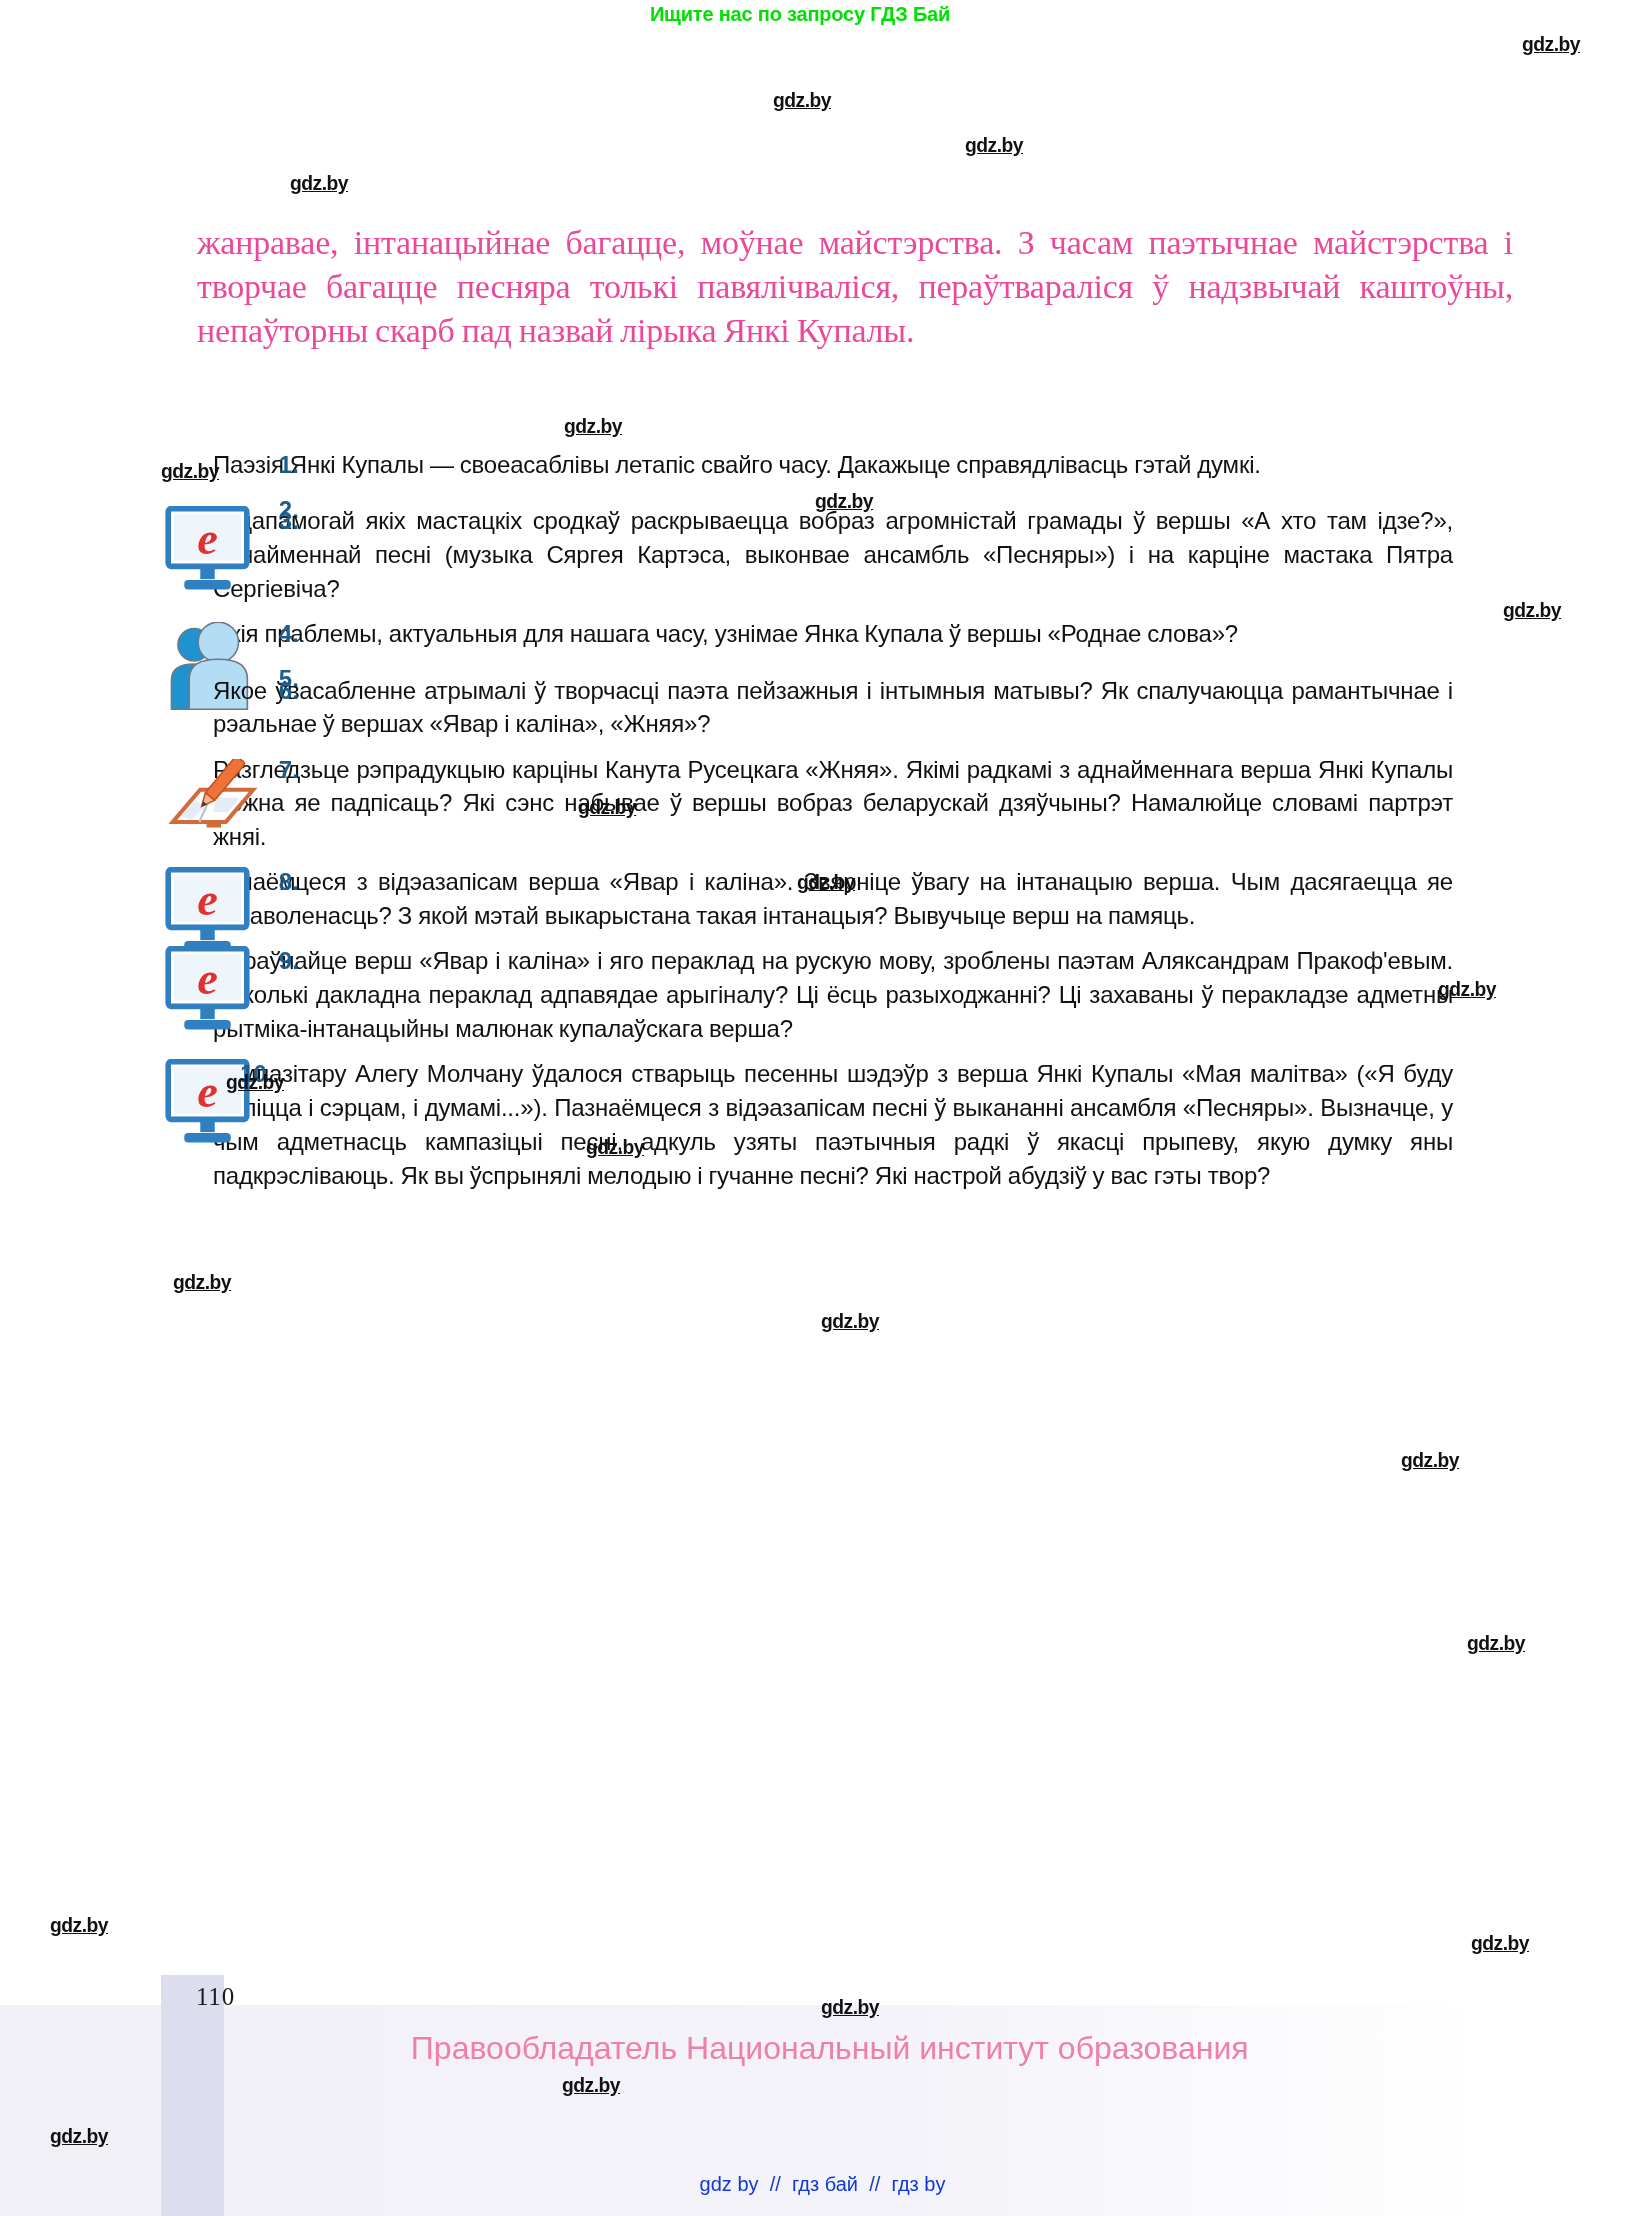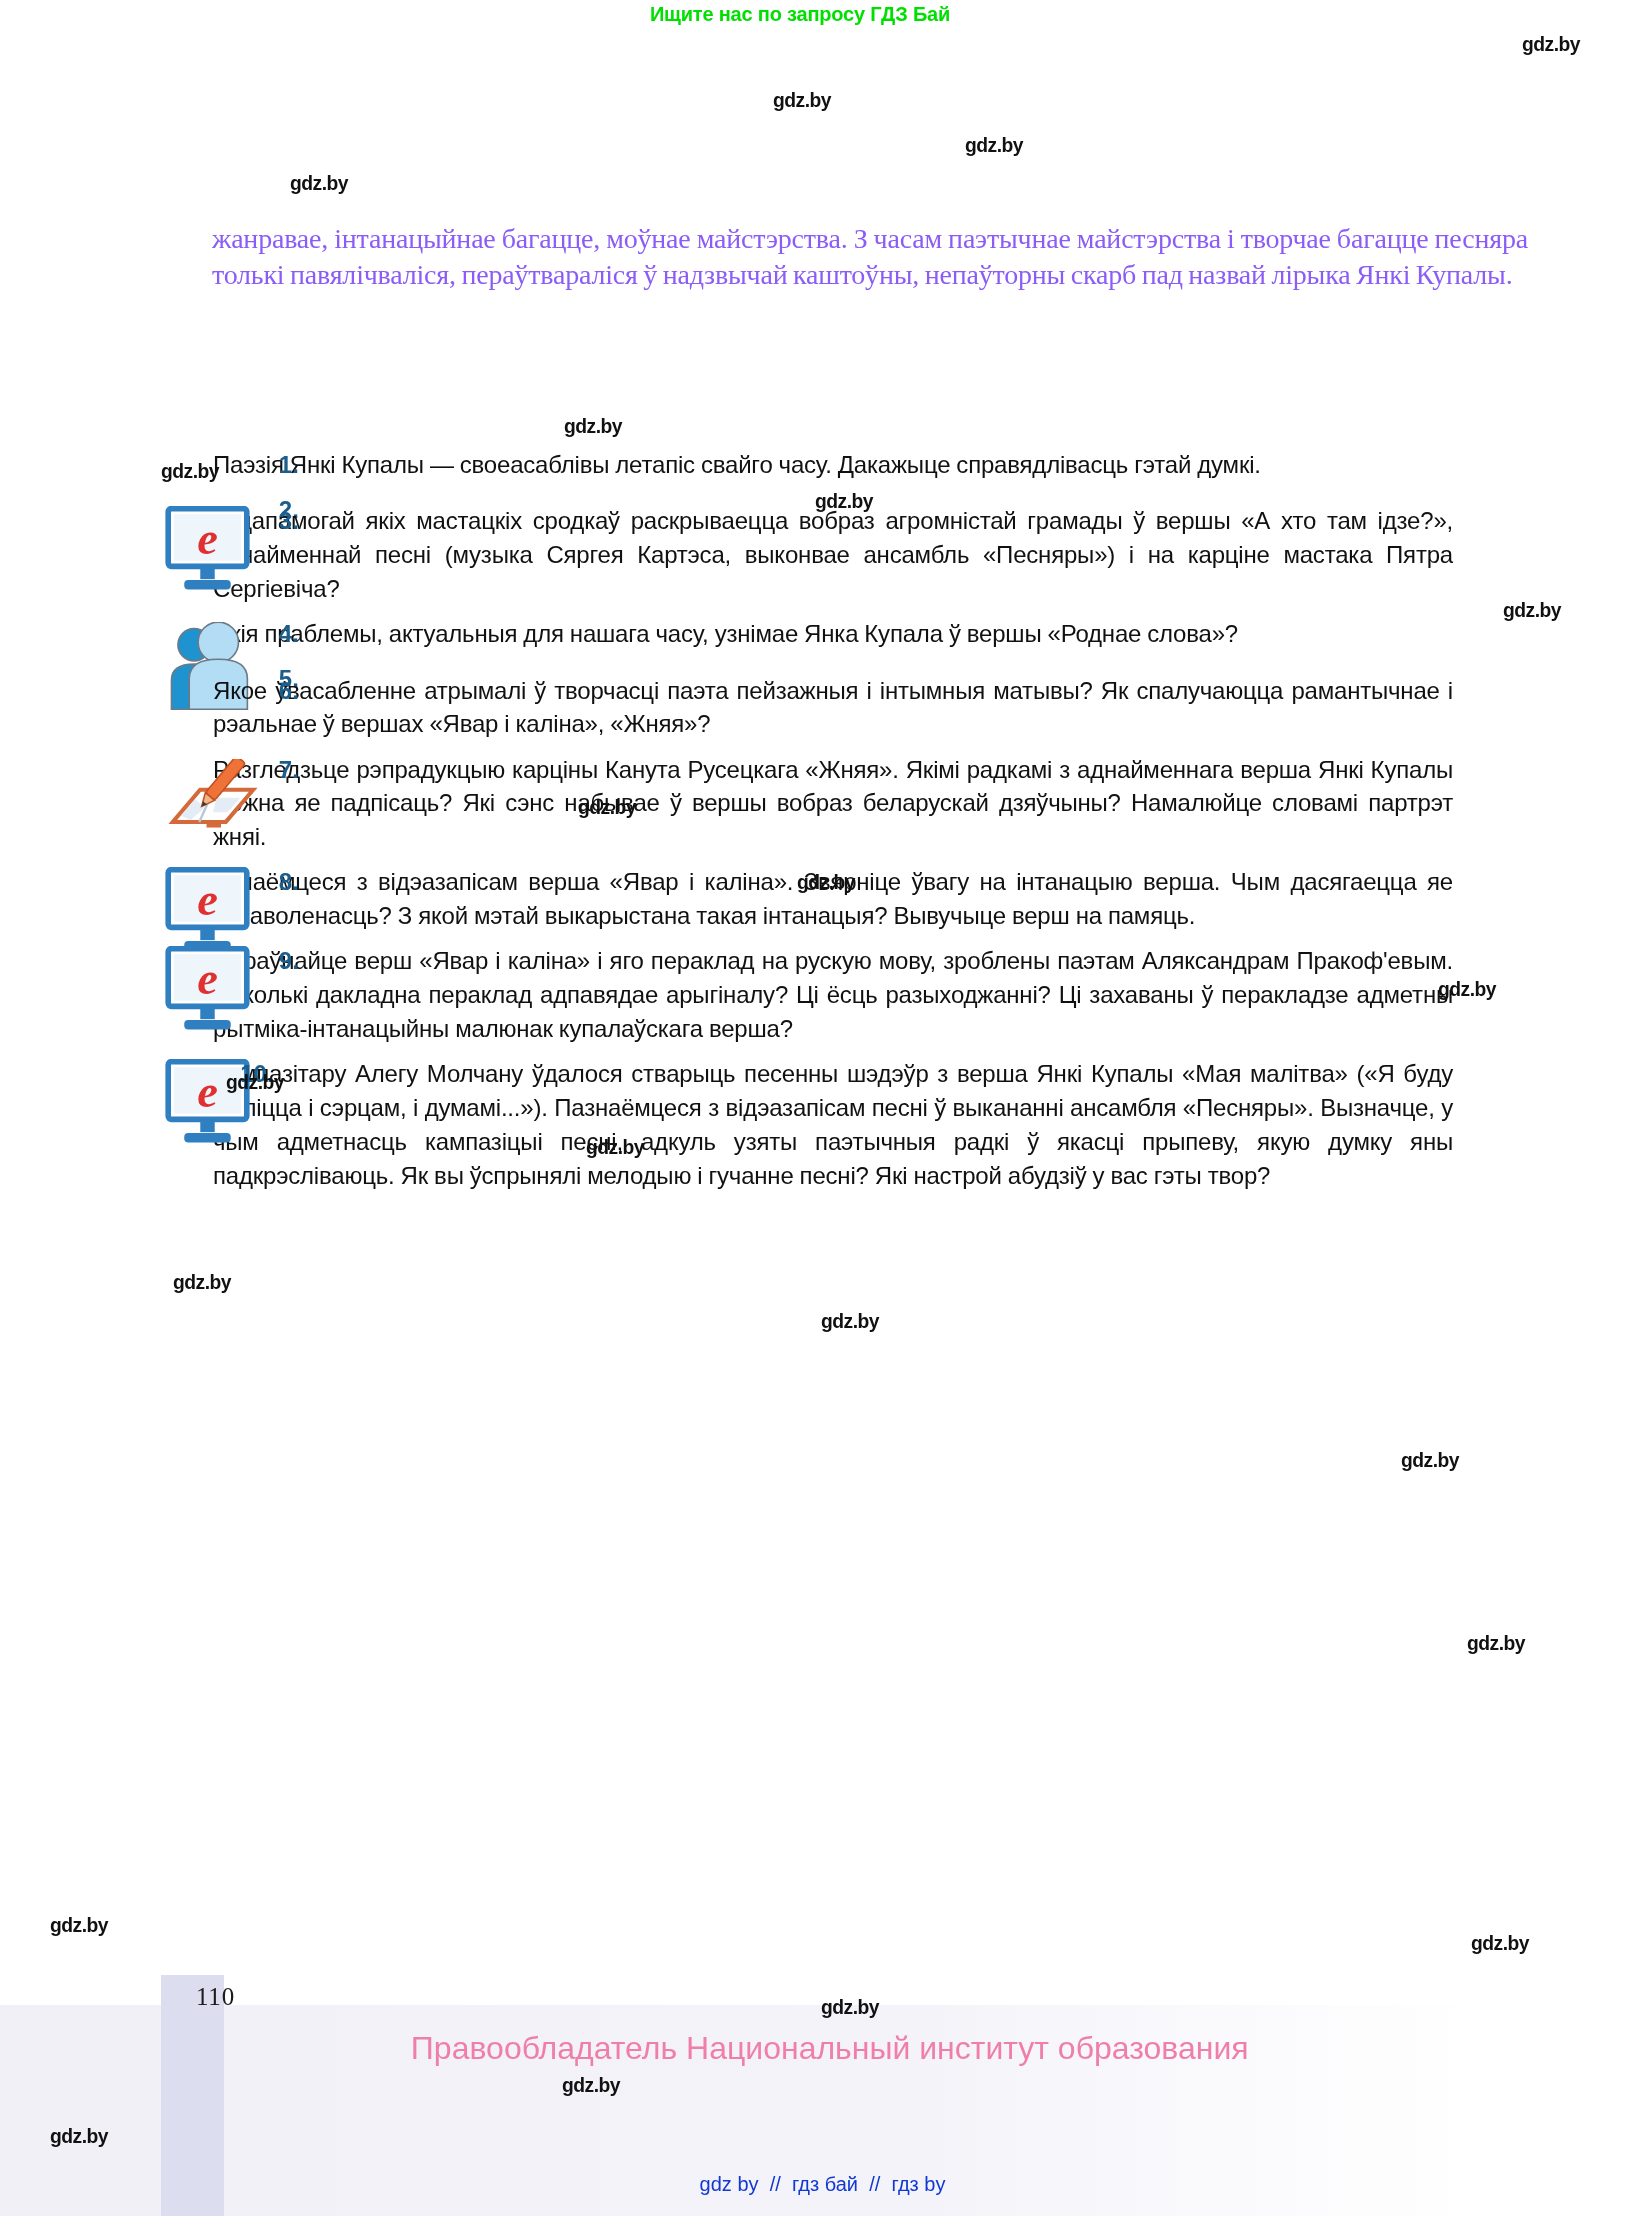--- a/index.html
+++ b/index.html
@@ -42,27 +42,26 @@
   .deco-right  { left: 224px; top: 2005px; width: 1256px; height: 346px;
                  background: linear-gradient(to right, #f2f1f8 0%, #f4f3f9 55%, #ffffff 100%); }
 
   
   .intro {
     position: absolute;
     left: 197px;
     top: 221px;
     width: 1316px;
     font-family: "Liberation Serif", serif;
-    font-size: 28px;
+    font-size: 34px;
     line-height: 1.29;
-    color: #8b5cf6;
+    color: #ec4899;
     text-align: justify;
     letter-spacing: -0.2px;
     word-spacing: -1.2px;
-    margin-left: 15px;
   }
 
   
   .q-list {
     position: absolute;
     left: 0;
     top: 448px;
     width: 1645px;
   }
   .q-item {
@@ -150,20 +149,21 @@
   
   .wm {
     position: absolute;
     font-family: "Liberation Sans", sans-serif;
     font-size: 19.3px;
     font-weight: bold;
     color: #111111;
     white-space: nowrap;
     letter-spacing: -0.5px;
     pointer-events: none;
+    text-decoration: underline;
   }
 </style>
 </head>
 <body>
 
 <div id="page">
 
   <div class="promo-banner">Ищите нас по запросу ГДЗ Бай</div>
 
   <div class="deco-block deco-left"></div>

